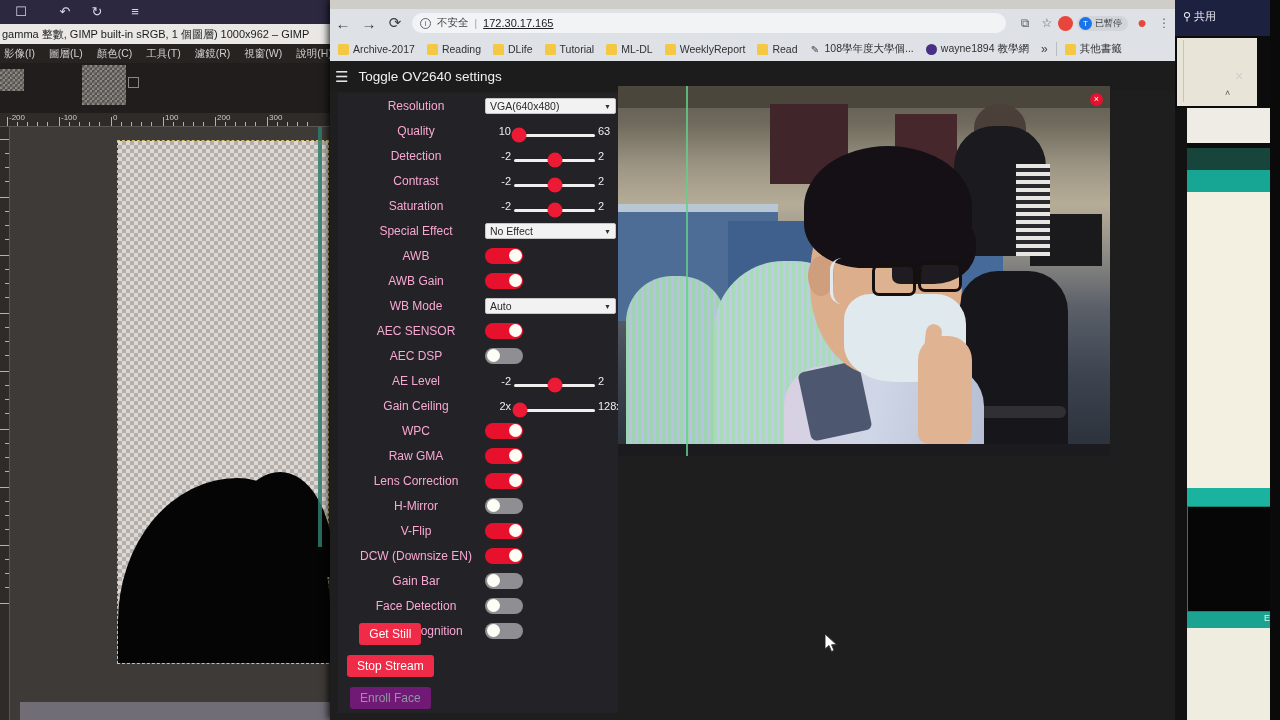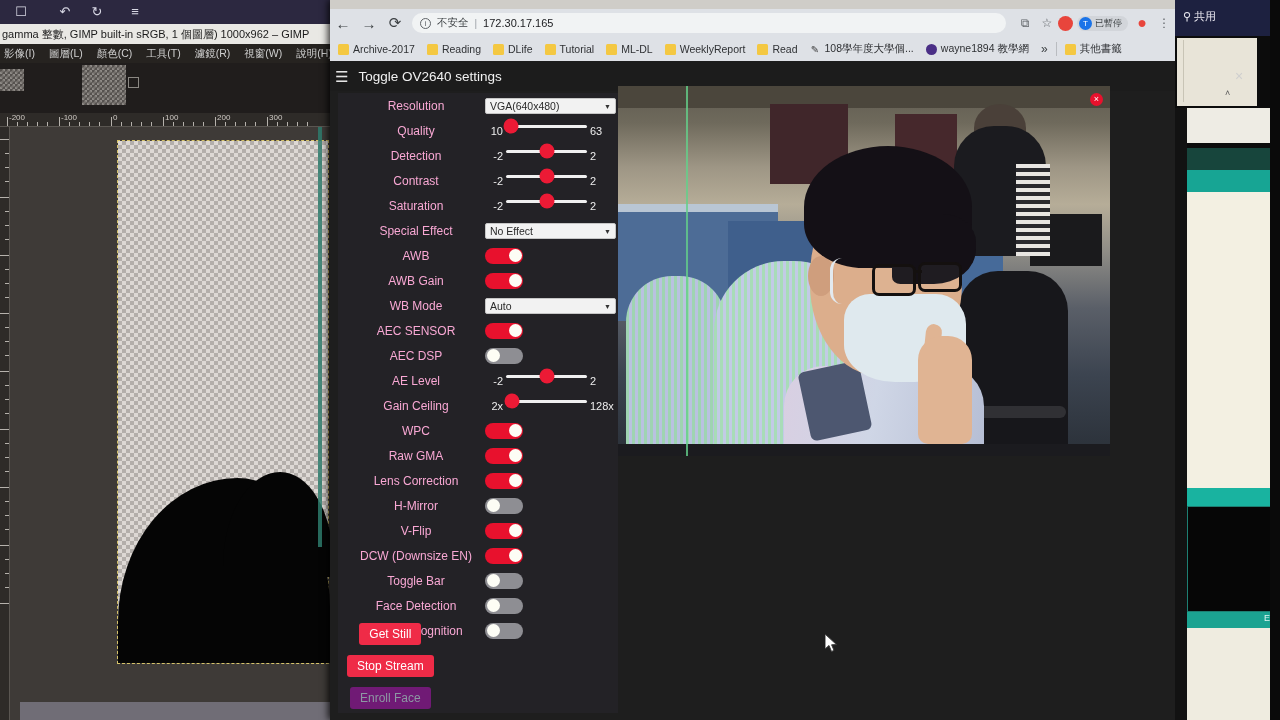--- a/index.html
+++ b/index.html
@@ -147,21 +147,21 @@
     background: #f1f3f4; border-radius: 10px;
     display: flex; align-items: center; padding: 0 8px;
     gap: 6px; overflow: hidden;
   }
   #omnibox .sec-icon {
     width: 11px; height: 11px; border: 1.2px solid #5f6368; border-radius: 50%;
     color: #5f6368; font-size: 8px; line-height: 9px; text-align: center; flex: 0 0 auto;
   }
   #omnibox .sec-label { font-size: 10.5px; color: #3c4043; white-space: nowrap; }
   #omnibox .sep { color: #9aa0a6; font-size: 10px; }
-  #omnibox .url { font-size: 11px; color: #202124; white-space: nowrap; }
+  #omnibox .url { font-size: 11px; color: #202124; white-space: nowrap; text-decoration: underline; }
   .tb-right-icon {
     width: 22px; height: 22px; display: flex; align-items: center; justify-content: center;
     font-size: 12px; color: #5f6368; flex: 0 0 auto;
   }
   #avatar-chip {
     display: flex; align-items: center; gap: 3px;
     background: #d2d5da; border-radius: 10px; padding: 1px 6px 1px 2px;
     margin-right: 3px; flex: 0 0 auto;
   }
   #avatar-chip .dot {
@@ -228,21 +228,21 @@
     border: 1px solid #c6c6c6; border-radius: 2px;
     font-size: 10.5px; font-family: "Liberation Sans", sans-serif;
     display: flex; align-items: center; padding: 0 4px;
     position: relative; cursor: pointer;
   }
   .sel .caret {
     position: absolute; right: 4px; top: 50%; transform: translateY(-50%);
     font-size: 7px; color: #333;
   }
 
-  .slider { display: flex; align-items: flex-start; width: 131px; position: relative; }
+  .slider { display: flex; align-items: flex-end; width: 131px; position: relative; margin-left: 8px; }
   .slider .mn, .slider .mx {
     color: #ededed; font-size: 11px; flex: 0 0 auto;
   }
   .slider .mn { width: 18px; text-align: right; margin-right: 3px; }
   .slider .mx { width: 26px; text-align: left; margin-left: 3px; }
   .slider .track {
     position: relative; flex: 1 1 auto; height: 3px;
     background: #f0f0f0; border-radius: 2px;
   }
   .slider .knob {
@@ -760,21 +760,21 @@
         <div class="row">
           <span class="label">DCW (Downsize EN)</span>
           <div class="ctrl">
               <div class="toggle on">
                 <span class="nub"></span>
               </div>
             </div>
         </div>
 
         <div class="row">
-          <span class="label">Toggle Bar</span>
+          <span class="label">Gain Bar</span>
           <div class="ctrl">
               <div class="toggle off">
                 <span class="nub"></span>
               </div>
             </div>
         </div>
 
         <div class="row">
           <span class="label">Face Detection</span>
           <div class="ctrl">

